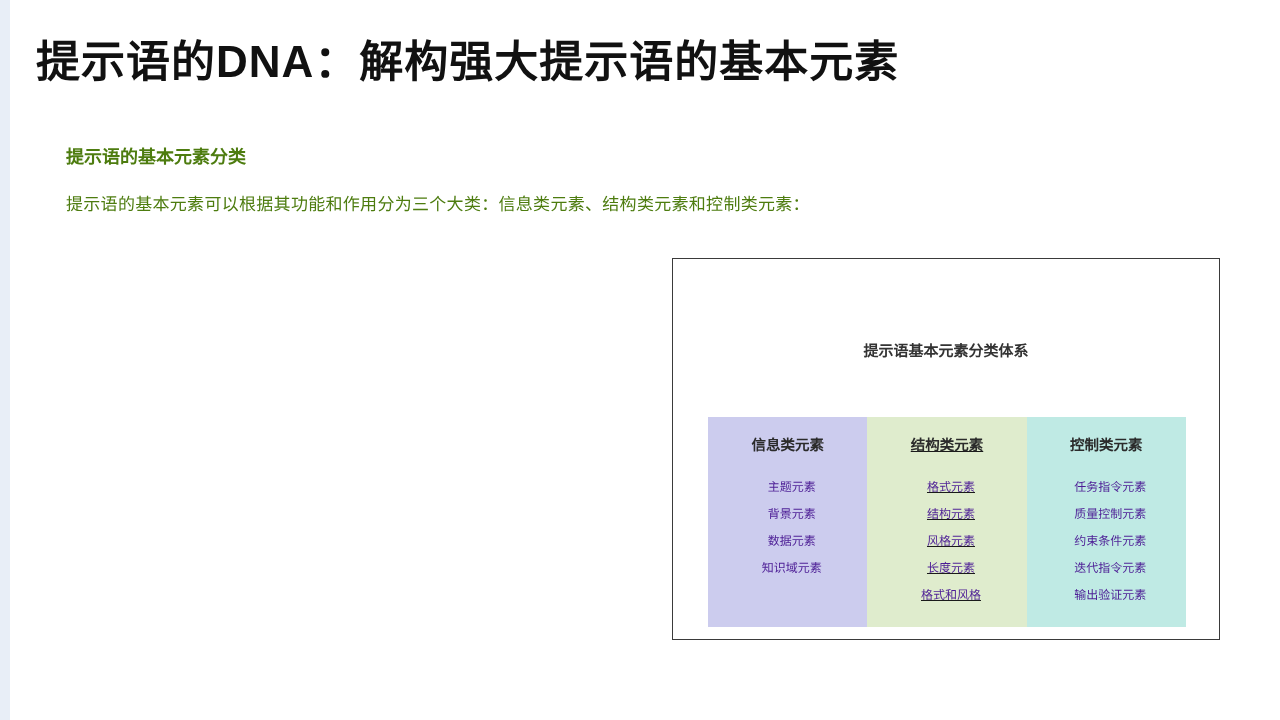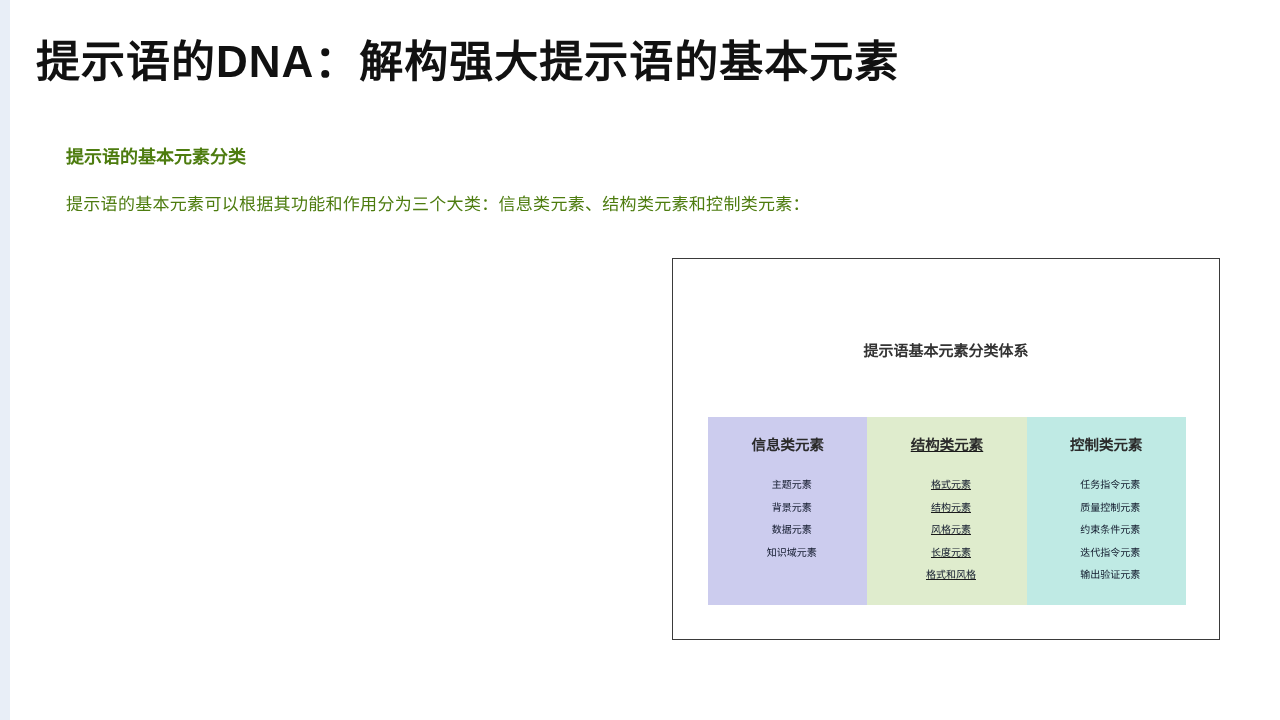--- a/index.html
+++ b/index.html
@@ -108,22 +108,22 @@
     padding: 16px 0 18px 0;
     box-sizing: border-box;
   }
   .column .col-head {
     font-size: 14.5px;
     font-weight: bold;
     color: #2b2b2b;
     margin-bottom: 20px;
   }
   .column .col-item {
-    font-size: 10px;
-    color: #0f172a;
+    font-size: 12px;
+    color: #4c1d95;
     line-height: 2.25;
     padding-left: 8px;
   }
 </style>
 </head>
 <body>
 
 <div class="slide">
 
   <div class="accent-bar"></div>

